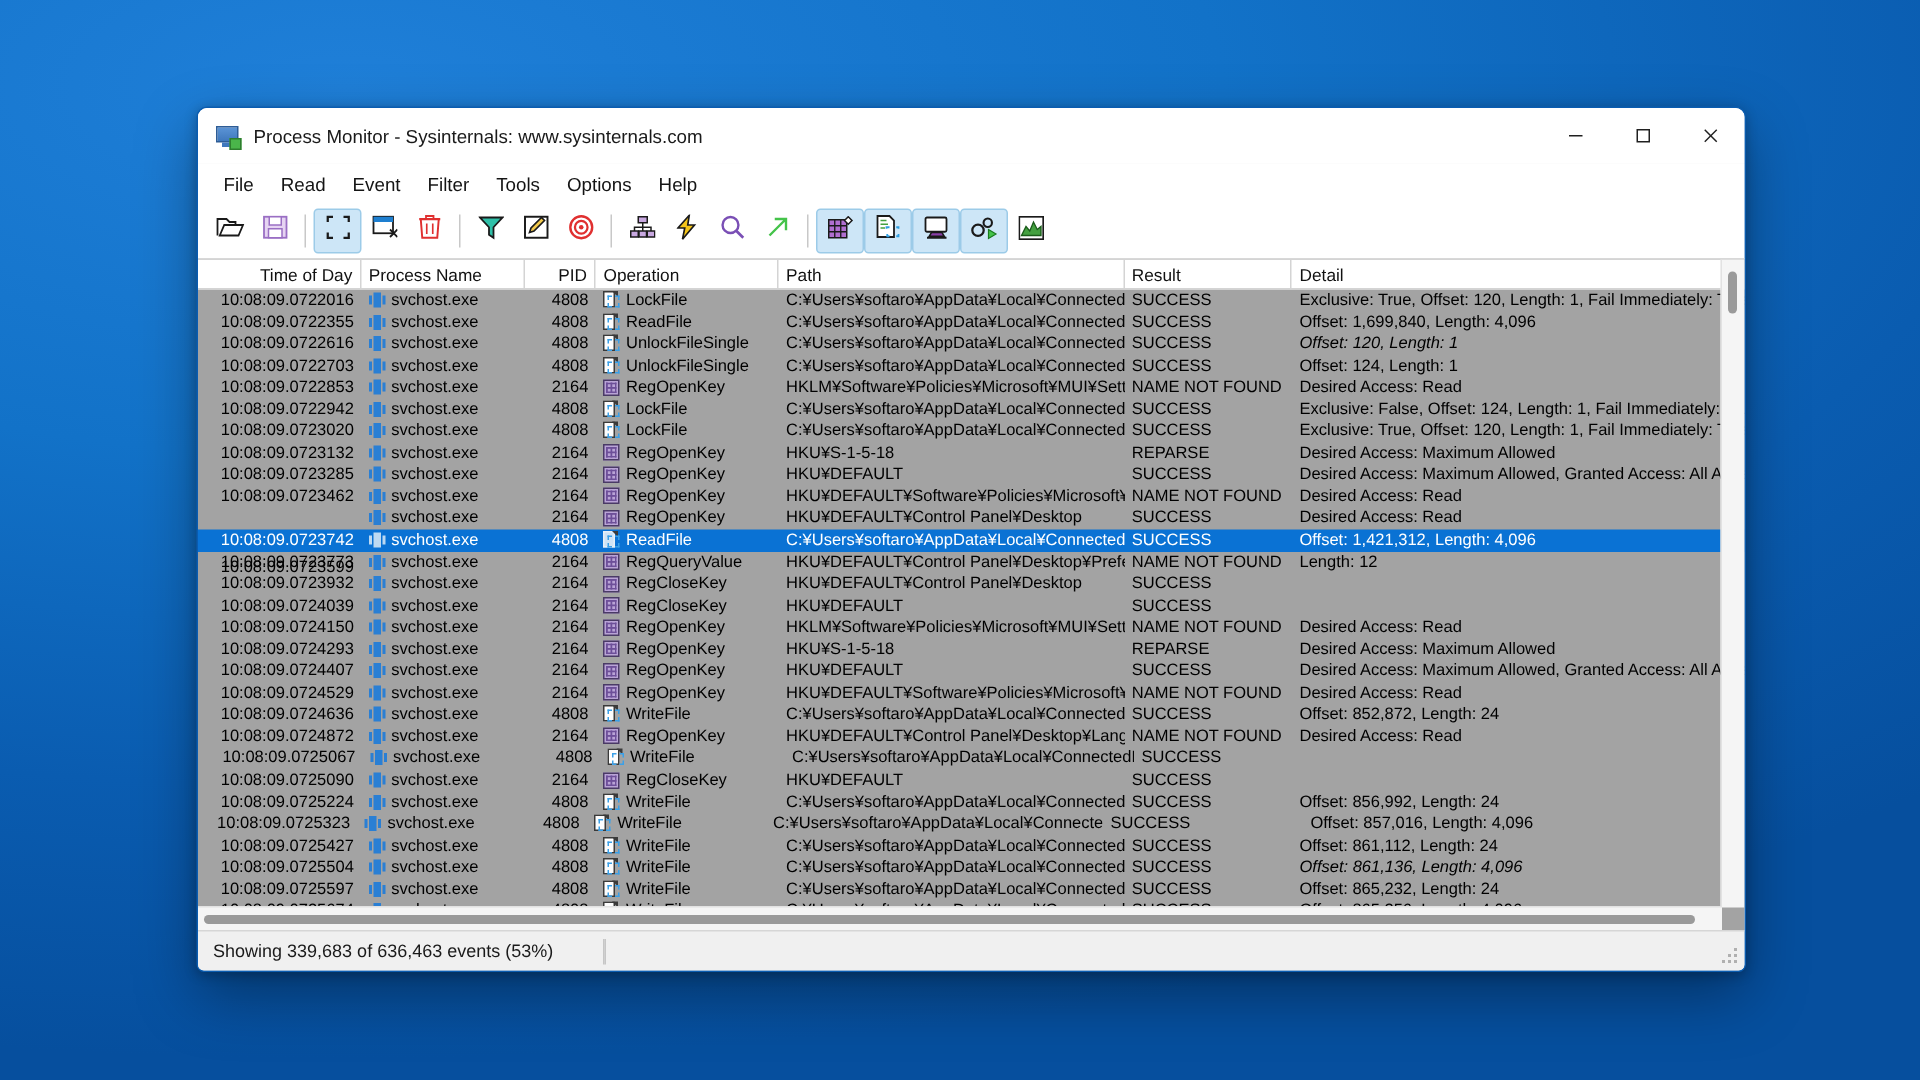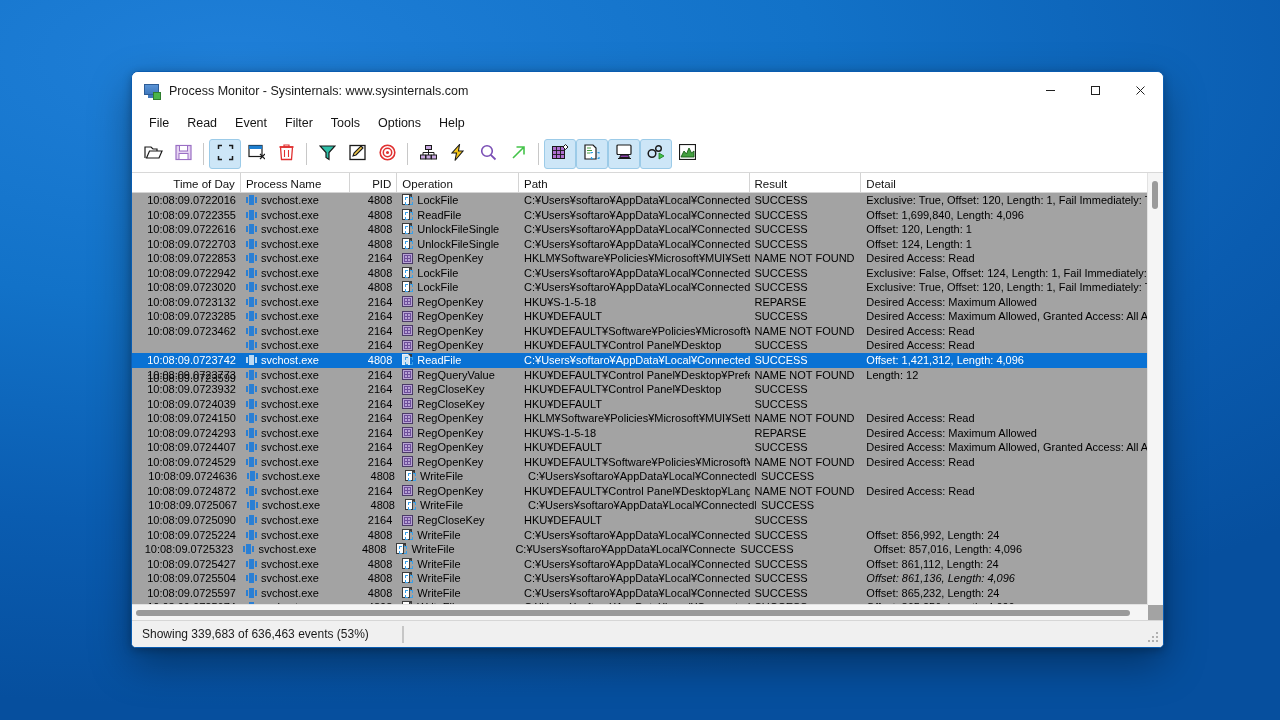--- a/index.html
+++ b/index.html
@@ -666,21 +666,21 @@
               <span class="dots"></span>
             </span>
             <span>UnlockFileSingle</span>
           </div>
           <div class="cell" style="width: 233px;">
             <span>C:¥Users¥softaro¥AppData¥Local¥ConnectedDev...</span>
           </div>
           <div class="cell" style="width: 113px;">
             <span>SUCCESS</span>
           </div>
-          <div class="cell" style="width: 305px;">
+          <div class="cell" style="width: 305px; font-style: italic;">
             <span>Offset: 120, Length: 1</span>
           </div>
         </div>
         <div class="row">
           <div class="cell right" style="width: 110px;">
             <span>10:08:09.0722703</span>
           </div>
           <div class="cell" style="width: 110px;">
             <span class="ic ic-proc">
               <i class="a"></i>
@@ -1202,20 +1202,23 @@
               <span class="fold"></span>
               <span class="dots"></span>
             </span>
             <span>WriteFile</span>
           </div>
           <div class="cell" style="width: 233px;">
             <span>C:¥Users¥softaro¥AppData¥Local¥ConnectedDev...</span>
           </div>
           <div class="cell" style="width: 113px;">
             <span>SUCCESS</span>
+          </div>
+          <div class="cell" style="width: 305px;">
+            <span>Offset: 852,872, Length: 24</span>
           </div>
         </div>
         <div class="row">
           <div class="cell right" style="width: 110px;">
             <span>10:08:09.0724872</span>
           </div>
           <div class="cell" style="width: 110px;">
             <span class="ic ic-proc">
               <i class="a"></i>
               <i class="b"></i>

